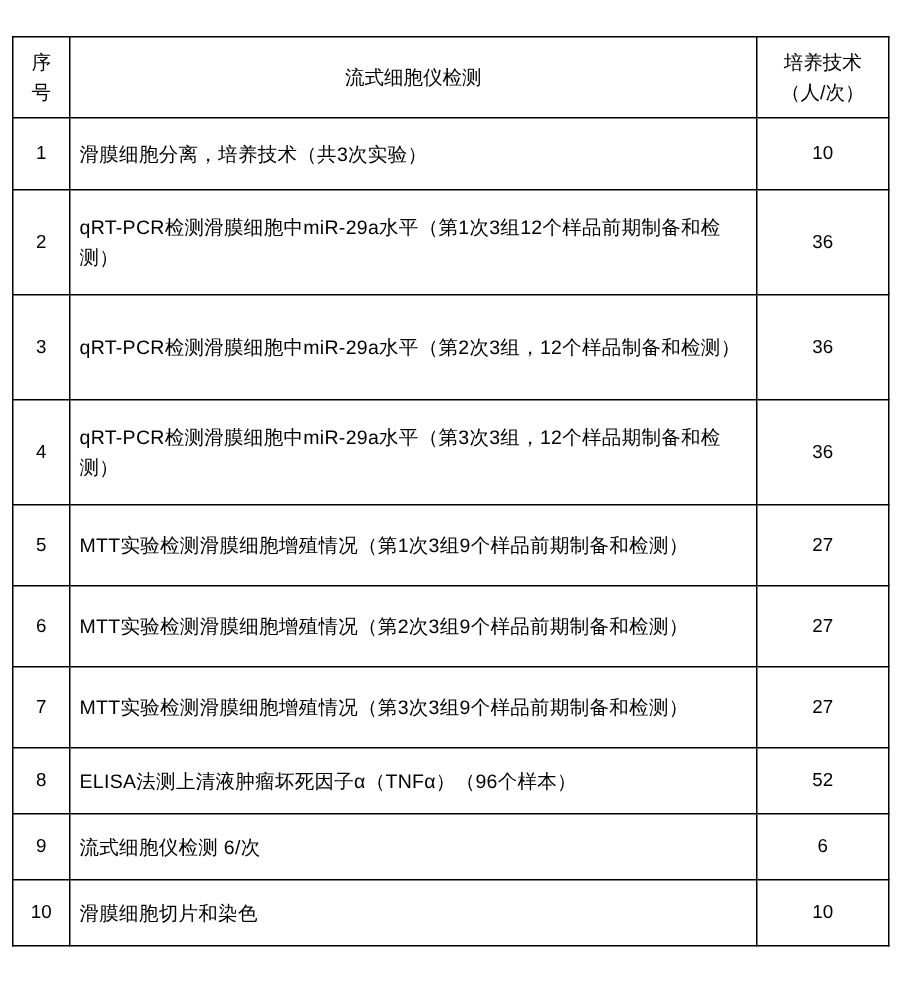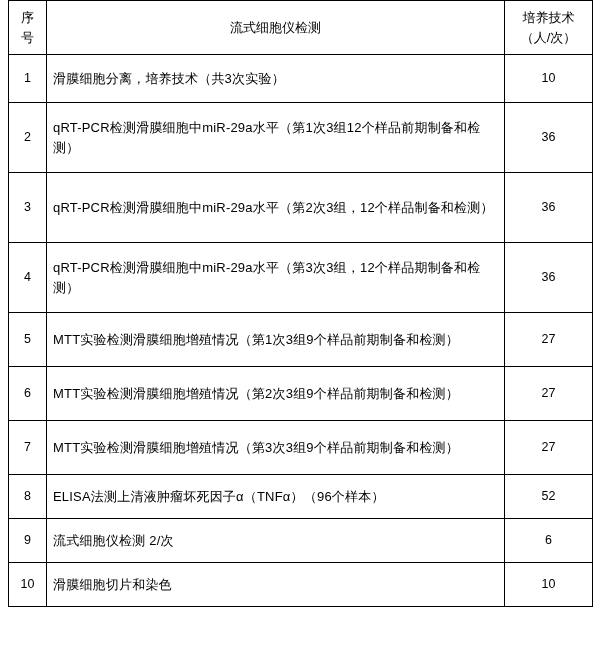--- a/index.html
+++ b/index.html
@@ -12,21 +12,21 @@
     height: 668px;
     font-family: "Liberation Sans", "DejaVu Sans", sans-serif;
     color: #000000;
     overflow: hidden;
   }
   .page {
     width: 600px;
     height: 608px;
     position: relative;
     box-sizing: border-box;
-    padding: 0 8px 0 8px;
+    padding: 24px 8px 0 8px;
   }
   table.exp-table {
     border-collapse: collapse;
     width: 584px;
     table-layout: fixed;
   }
   table.exp-table td,
   table.exp-table th {
     border: 1px solid #000000;
     padding: 4px 6px;
@@ -134,21 +134,21 @@
         <td class="c-item-cell">MTT实验检测滑膜细胞增殖情况（第3次3组9个样品前期制备和检测）</td>
         <td class="c-qty-cell">27</td>
       </tr>
       <tr class="r-h4">
         <td class="c-no-cell">8</td>
         <td class="c-item-cell">ELISA法测上清液肿瘤坏死因子α（TNFα）（96个样本）</td>
         <td class="c-qty-cell">52</td>
       </tr>
       <tr class="r-h4">
         <td class="c-no-cell">9</td>
-        <td class="c-item-cell">流式细胞仪检测 2/次</td>
+        <td class="c-item-cell">流式细胞仪检测 6/次</td>
         <td class="c-qty-cell">6</td>
       </tr>
       <tr class="r-h4">
         <td class="c-no-cell">10</td>
         <td class="c-item-cell">滑膜细胞切片和染色</td>
         <td class="c-qty-cell">10</td>
       </tr>
     </tbody>
   </table>
   <div class="spacer-bottom"></div>

